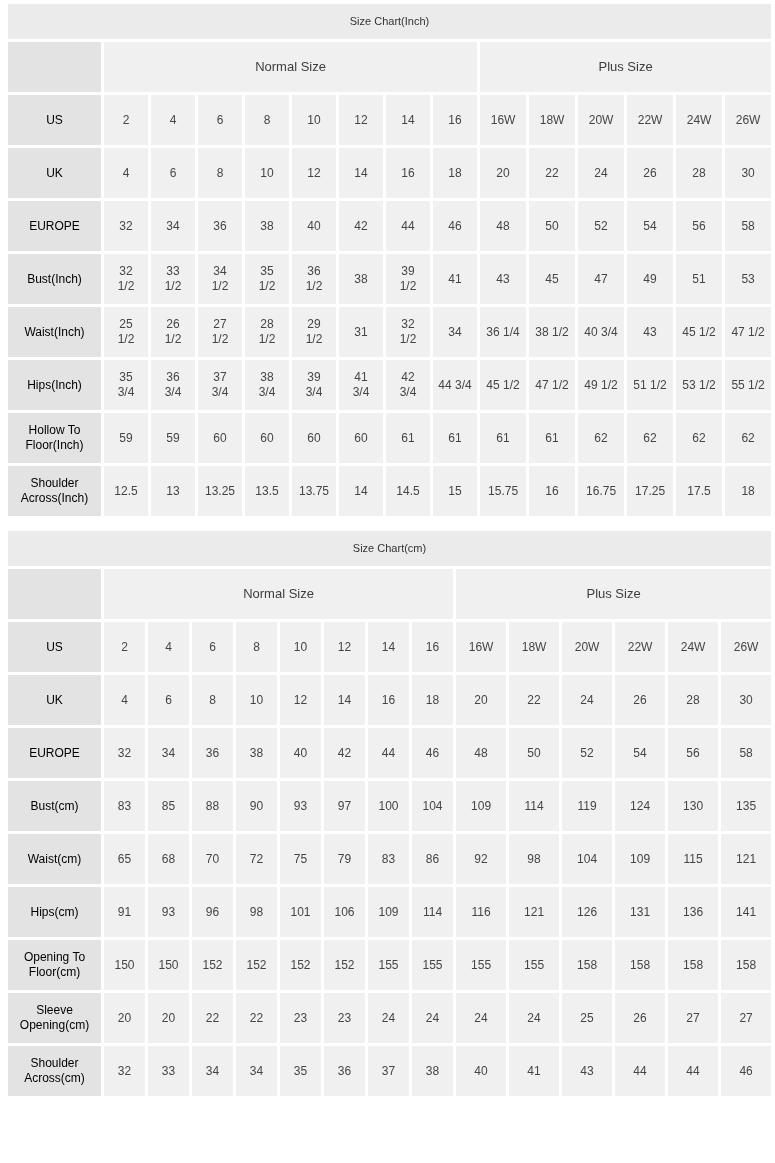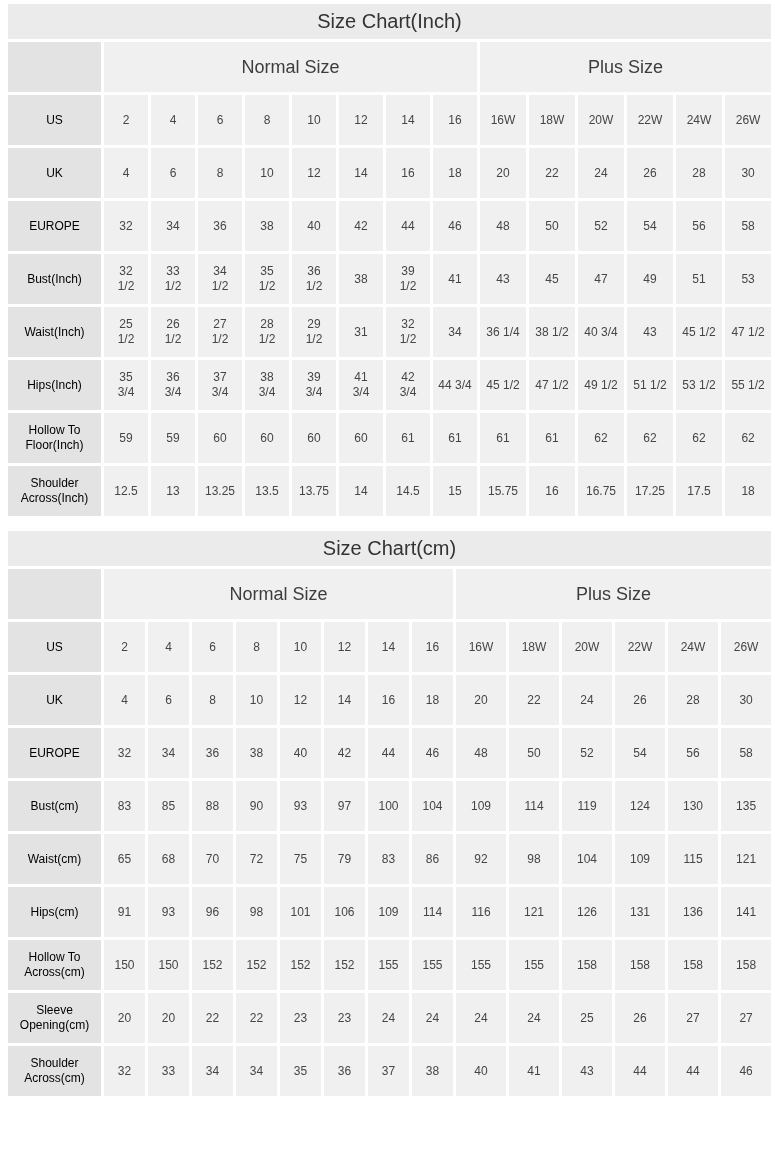--- a/index.html
+++ b/index.html
@@ -11,21 +11,21 @@
   }
   .page{padding:4px 4px 6px 8px;}
   .chart-section{margin:0;}
   .chart-section + .chart-section{margin-top:12px;}
   .title-bar{
     width:763px;
     height:35px;
     line-height:35px;
     background:#ebebeb;
     text-align:center;
-    font-size:20px;
+    font-size:11px;
     color:#333333;
   }
   table.size-table{
     border-collapse:separate;
     border-spacing:3px;
     table-layout:fixed;
     width:769px;
     margin-left:-3px;
   }
   .cell{
@@ -36,21 +36,21 @@
     font-size:12px;
     line-height:1.25;
     overflow:hidden;
   }
   .label-cell{
     background:#e3e3e3;
     color:#000000;
   }
   .group-cell{
     background:#f0f0f0;
-    font-size:18px;
+    font-size:13px;
     color:#3d3d3d;
   }
   .data-cell{
     background:#f0f0f0;
     color:#454545;
     white-space:pre-line;
   }
   col.c-label{width:93px;}
   .t-inch col.c-normal{width:44px;}
   .t-inch col.c-plus{width:46px;}
@@ -373,21 +373,21 @@
             <td class="cell data-cell">109</td>
             <td class="cell data-cell">114</td>
             <td class="cell data-cell">116</td>
             <td class="cell data-cell">121</td>
             <td class="cell data-cell">126</td>
             <td class="cell data-cell">131</td>
             <td class="cell data-cell">136</td>
             <td class="cell data-cell">141</td>
           </tr>
           <tr>
-            <td class="cell label-cell">Hollow To Across(cm)</td>
+            <td class="cell label-cell">Opening To Floor(cm)</td>
             <td class="cell data-cell">150</td>
             <td class="cell data-cell">150</td>
             <td class="cell data-cell">152</td>
             <td class="cell data-cell">152</td>
             <td class="cell data-cell">152</td>
             <td class="cell data-cell">152</td>
             <td class="cell data-cell">155</td>
             <td class="cell data-cell">155</td>
             <td class="cell data-cell">155</td>
             <td class="cell data-cell">155</td>

